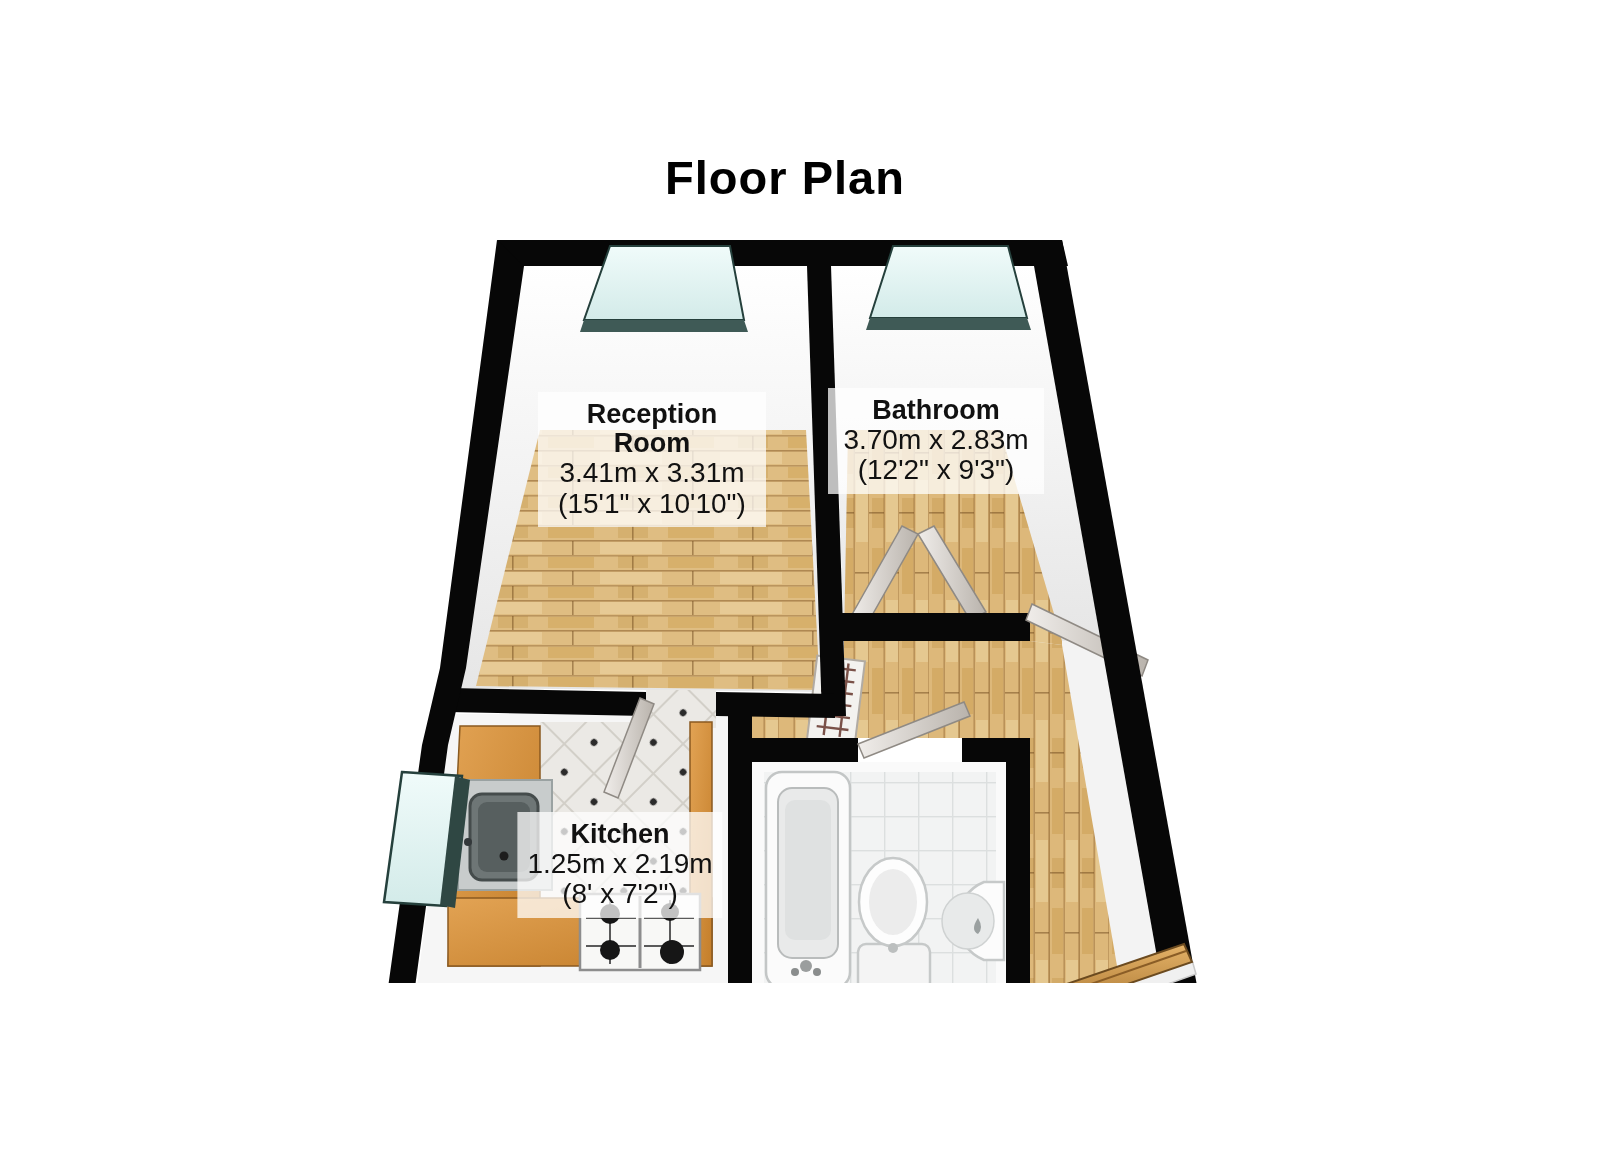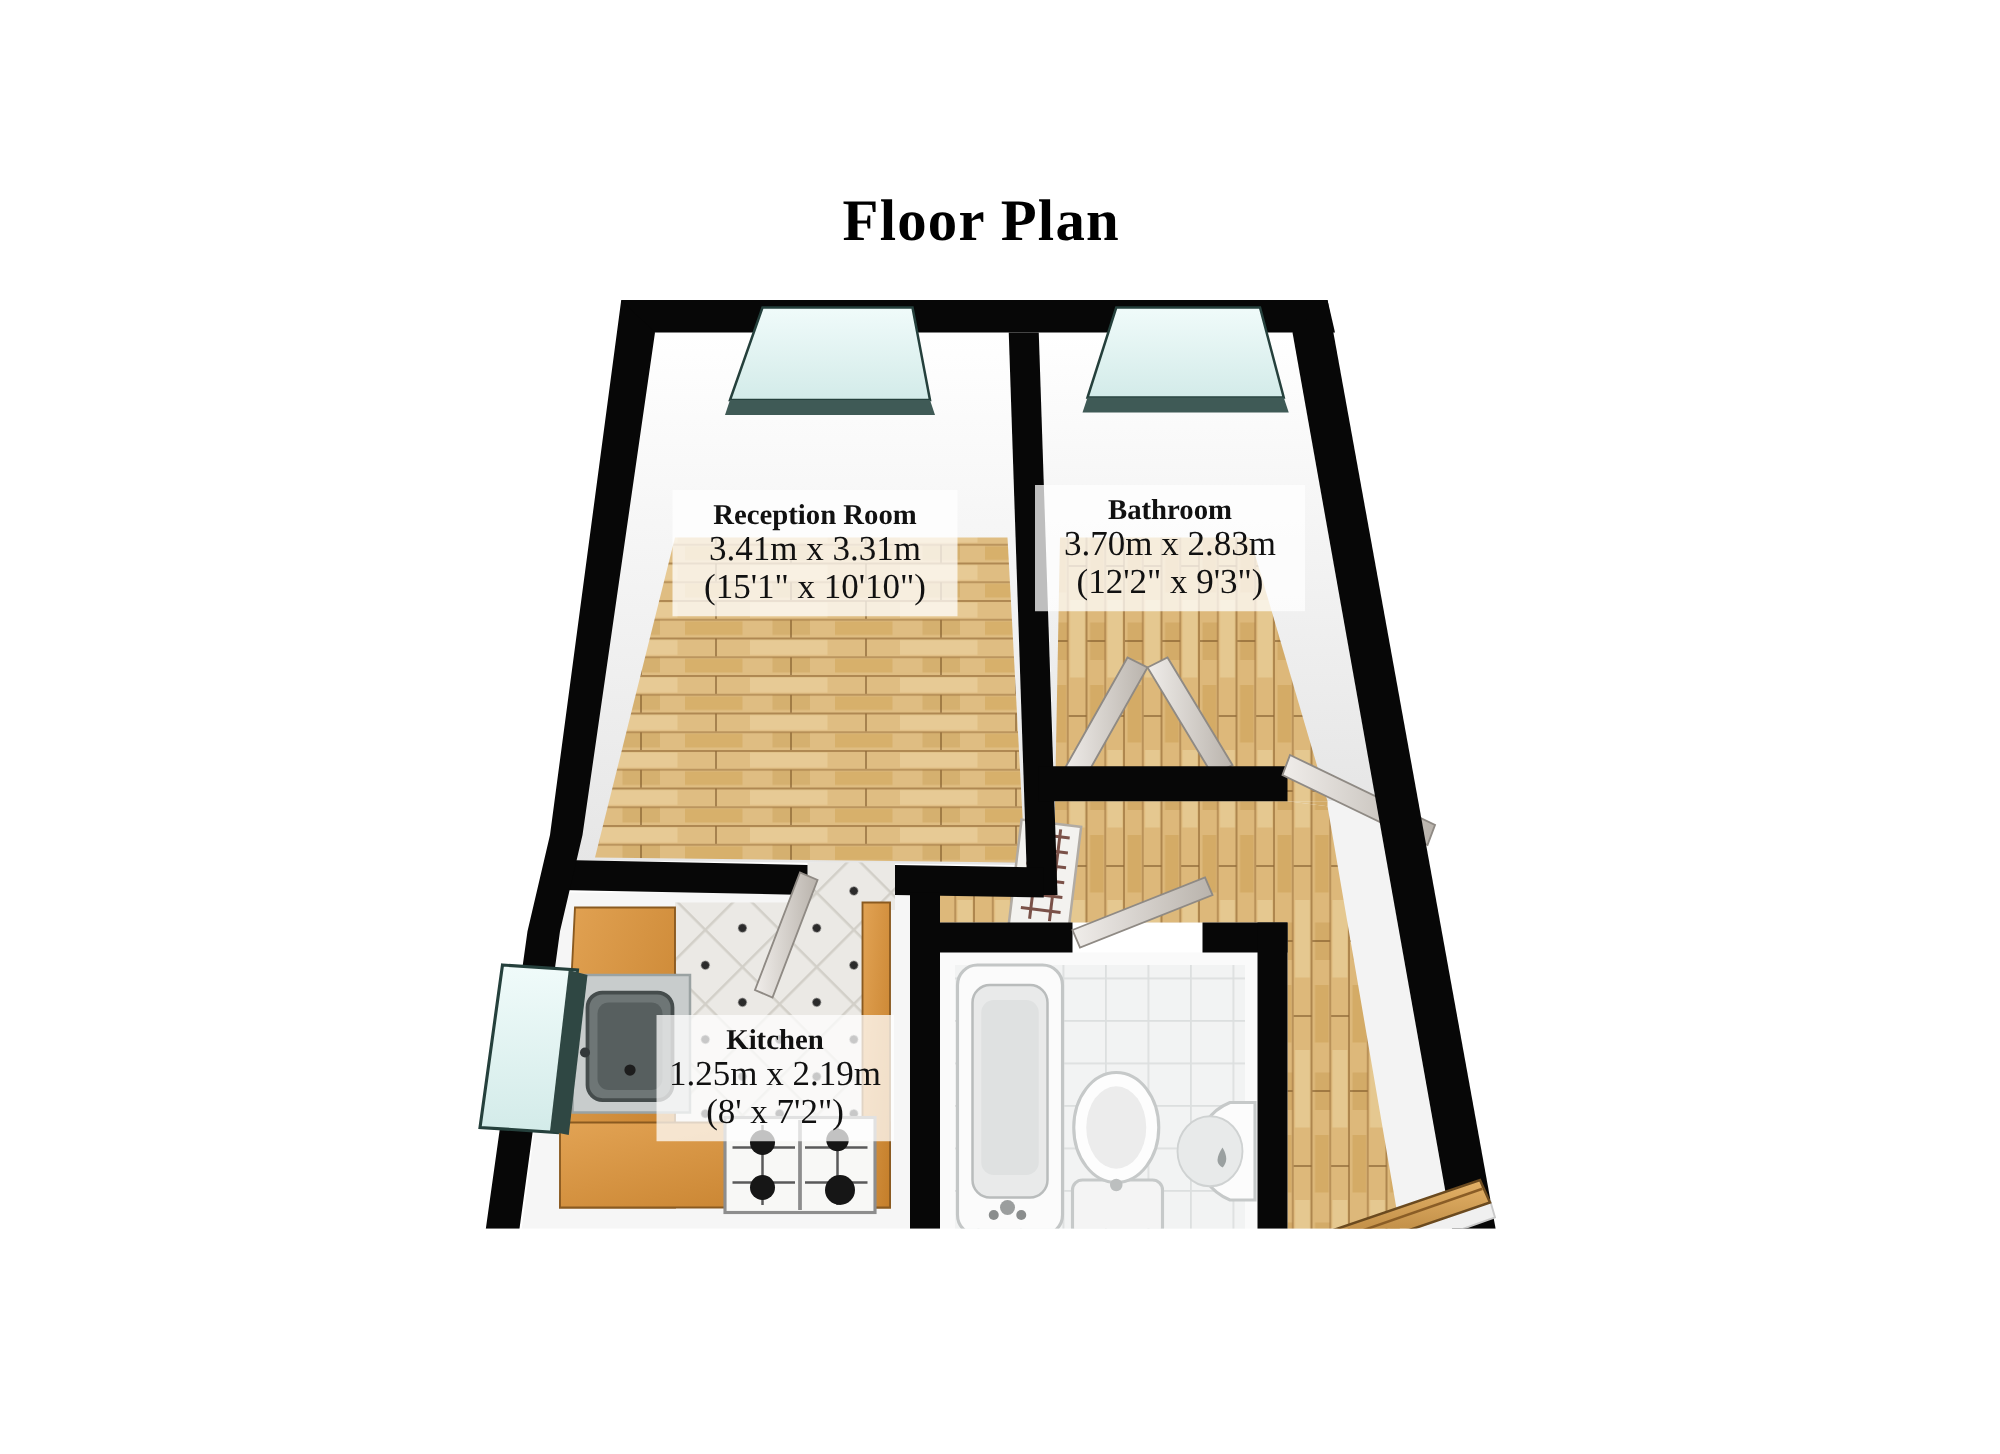--- a/index.html
+++ b/index.html
@@ -1,23 +1,23 @@
 <!DOCTYPE html>
 <html><head>
 <meta charset="utf-8">
 <style>
   html,body{margin:0;padding:0;background:#ffffff;}
   .stage{position:relative;width:1600px;height:983px;background:#ffffff;overflow:hidden;
-         font-family:Liberation Serif, serif;}
+         font-family:Liberation Sans, sans-serif;}
   .plan-svg{position:absolute;left:0;top:0;width:1600px;height:1163px;}
   .page-title{position:absolute;left:0;right:30px;top:150px;text-align:center;
               font-size:47px;font-weight:bold;color:#000;letter-spacing:1px;}
   .room-label{position:absolute;transform:translateX(-50%);background:rgba(255,255,255,0.74);
               color:#111;text-align:center;padding:8px 10px;line-height:1.08;pointer-events:none;}
-  .rl-name{font-weight:bold;font-size:23px;}
+  .rl-name{font-weight:bold;font-size:27px;}
   .rl-dim{font-size:28px;white-space:nowrap;}
   .lbl-reception{width:208px;}
   .lbl-bedroom{min-width:196px;}
   .lbl-entrance{width:128px;}
   .lbl-entrance .rl-name{font-size:25px;}
 </style>
 </head>
 <body>
 
 <div class="stage">

